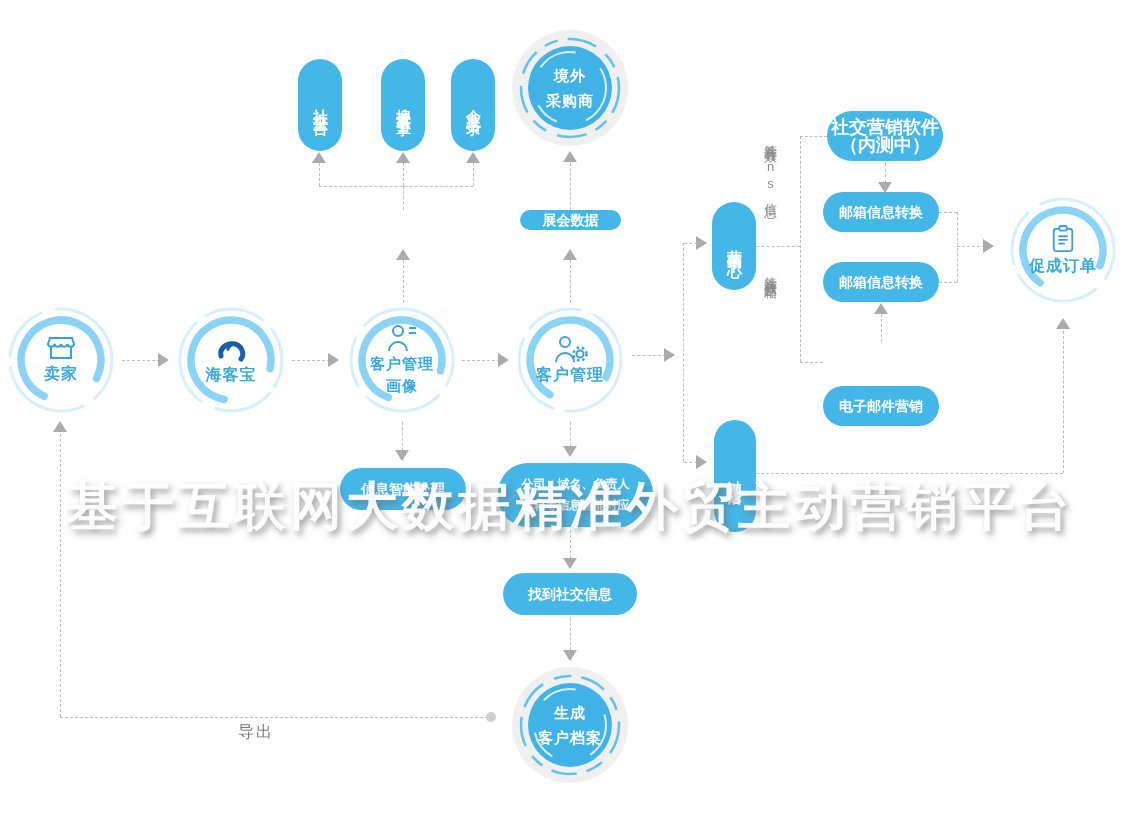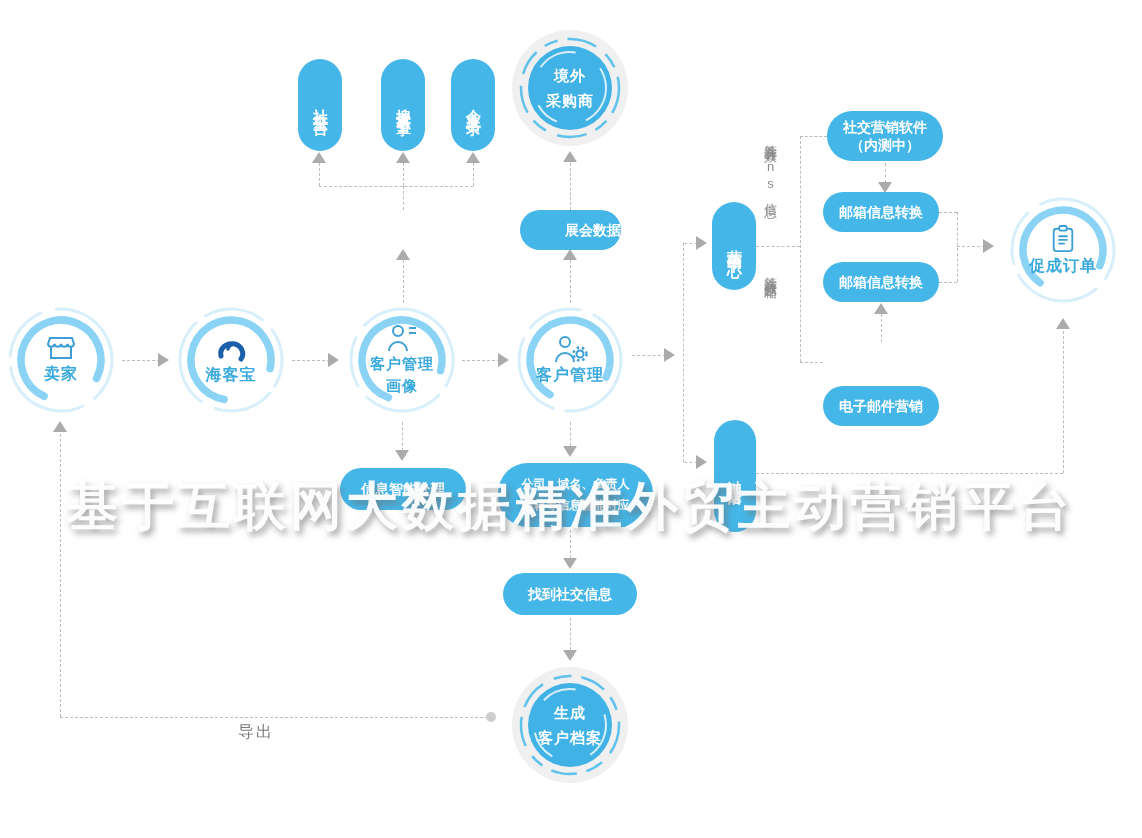--- a/index.html
+++ b/index.html
@@ -138,24 +138,24 @@
       <circle cx="62" cy="62" r="49" fill="none" stroke="#5fc2ec" stroke-width="2.5" stroke-dasharray="30 12 18 10 26 10 14 12 30 10"></circle>
       <circle cx="62" cy="62" r="42" fill="#41b2e6"></circle>
       <circle cx="62" cy="62" r="36" fill="none" stroke="#ffffff" stroke-width="2" opacity="0.8" stroke-dasharray="35 40 30 35"></circle>
     </svg>
     <div class="nodeLabel">
       <span>生成</span>
       <span>客户档案</span>
     </div>
   </div>
 
-  <div class="pill" style="left:520px;top:210px;width:101px;height:40px;align-items:flex-end;">
+  <div class="pill" style="left:520px;top:210px;width:101px;height:20px;">
     <span>展会数据</span>
   </div>
-  <div class="pill" style="left:827px;top:111px;width:116px;height:50px;border-radius:25px;font-size:14px;">
+  <div class="pill" style="left:827px;top:111px;width:116px;height:50px;border-radius:25px;font-size:18px;">
     <span>社交营销软件</span>
     <span>（内测中）</span>
   </div>
   <div class="pill" style="left:823px;top:192px;width:116px;height:40px;">
     <span>邮箱信息转换</span>
   </div>
   <div class="pill" style="left:823px;top:262px;width:116px;height:40px;">
     <span>邮箱信息转换</span>
   </div>
   <div class="pill" style="left:823px;top:342px;width:116px;height:40px;margin-top:44px;">

